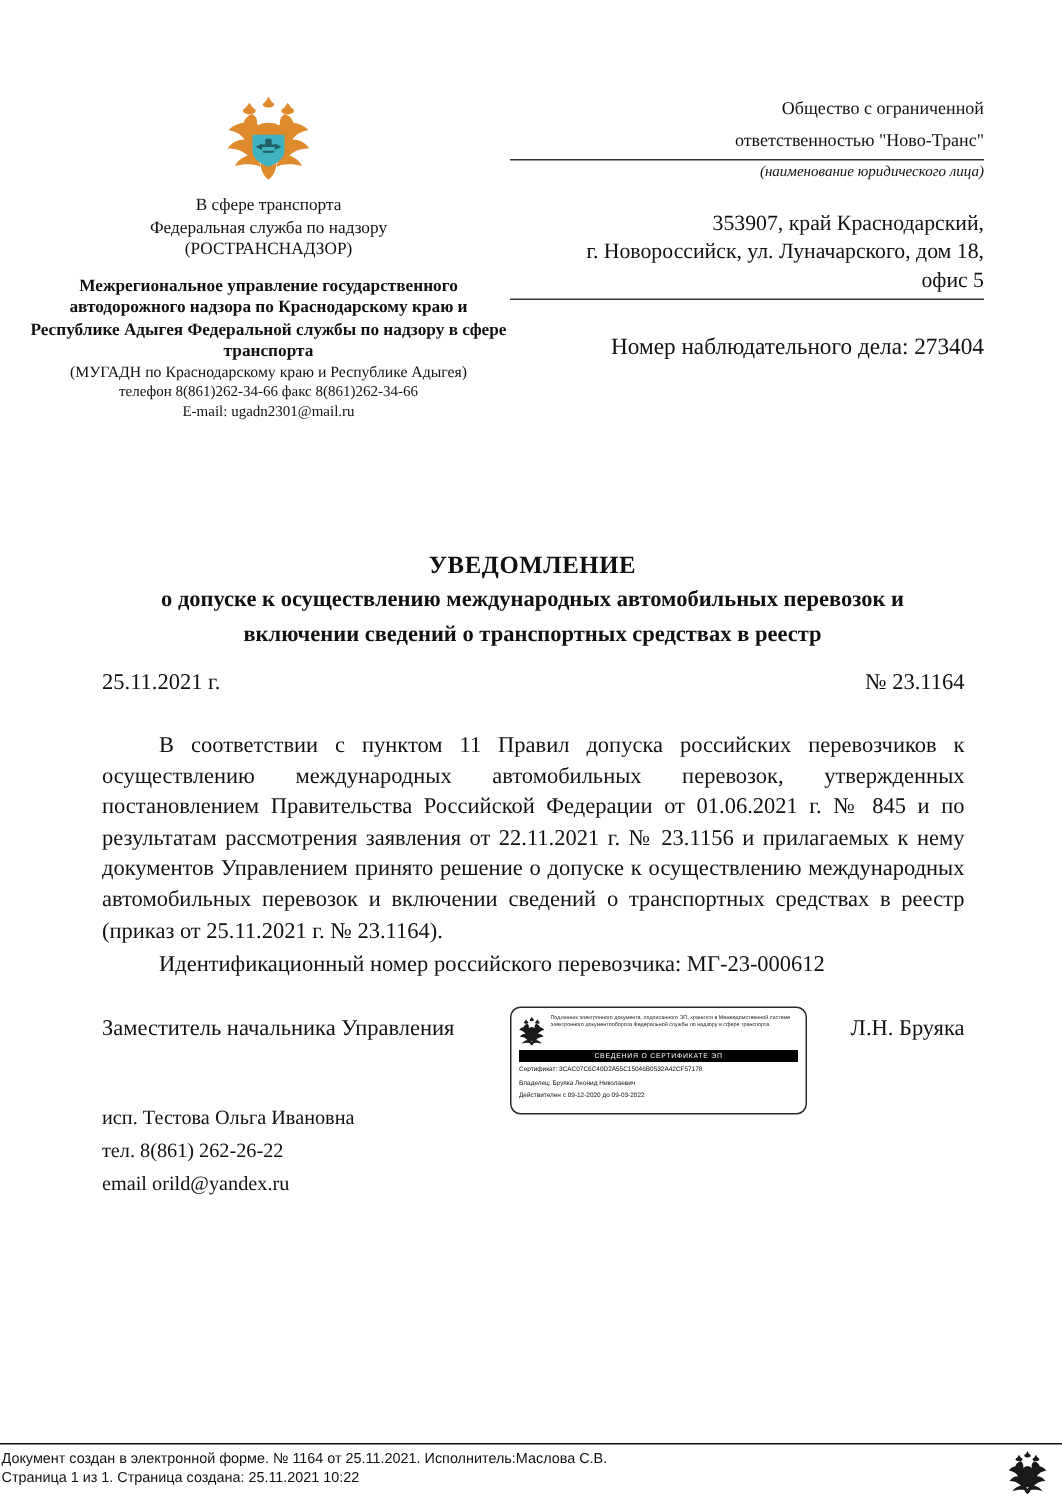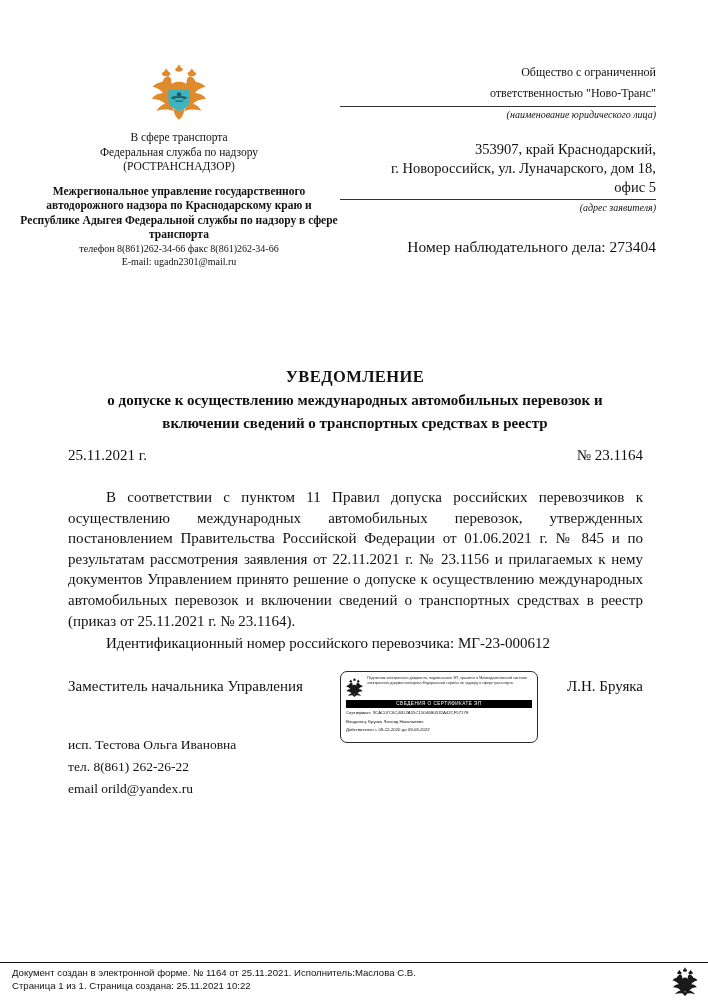--- a/index.html
+++ b/index.html
@@ -230,21 +230,21 @@
   
   .footer-rule {
     position: absolute;
     left: 0;
     top: 962px;
     width: 708px;
     border-top: 1.5px solid #111;
   }
   .footer-text {
     position: absolute;
-    left: 12px;
+    left: 1px;
     top: 967px;
     font-family: "Liberation Sans", "DejaVu Sans", sans-serif;
     font-size: 9.6px;
     line-height: 12.5px;
     color: #111;
   }
   .footer-emblem {
     position: absolute;
     left: 672px;
     top: 966px;
@@ -292,36 +292,36 @@
           <path d="M76 67 L68 63 L68 71 Z"></path>
           <rect x="53" y="72" width="14" height="2.4" rx="1"></rect>
         </g>
       </svg>
 
       <div class="org-line">В сфере транспорта</div>
       <div class="org-line">Федеральная служба по надзору</div>
       <div class="org-line">(РОСТРАНСНАДЗОР)</div>
 
       <div class="org-title-bold">Межрегиональное управление государственного автодорожного надзора по Краснодарскому краю и Республике Адыгея Федеральной службы по надзору в сфере транспорта</div>
+      <div class="org-small">(МУГАДН по Краснодарскому краю и Республике Адыгея)</div>
       <div class="org-contact">телефон 8(861)262-34-66 факс 8(861)262-34-66</div>
       <div class="org-contact">E-mail: ugadn2301@mail.ru</div>
     </div>
 
     <div class="header-right">
       <div class="recipient-name">Общество с ограниченной</div>
       <div class="recipient-name">ответственностью "Ново-Транс"</div>
       <div class="rule"></div>
       <div class="caption">(наименование юридического лица)</div>
 
       <div class="addr-block">
         <div class="addr-line">353907, край Краснодарский,</div>
         <div class="addr-line">г. Новороссийск, ул. Луначарского, дом 18,</div>
         <div class="addr-line">офис 5</div>
         <div class="rule"></div>
-        <div class="caption">(адрес заявителя)</div>
       </div>
 
       <div class="case-number">Номер наблюдательного дела: 273404</div>
     </div>
   </div>
 
   <div class="doc-title">
     <div class="main">УВЕДОМЛЕНИЕ</div>
     <div class="sub">о допуске к осуществлению международных автомобильных перевозок и</div>
     <div class="sub">включении сведений о транспортных средствах в реестр</div>

